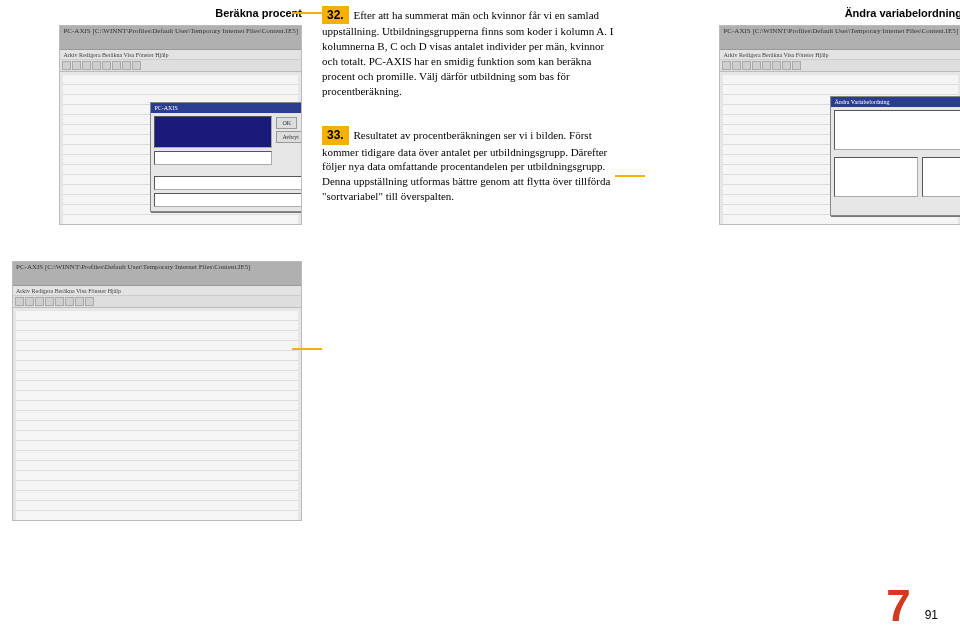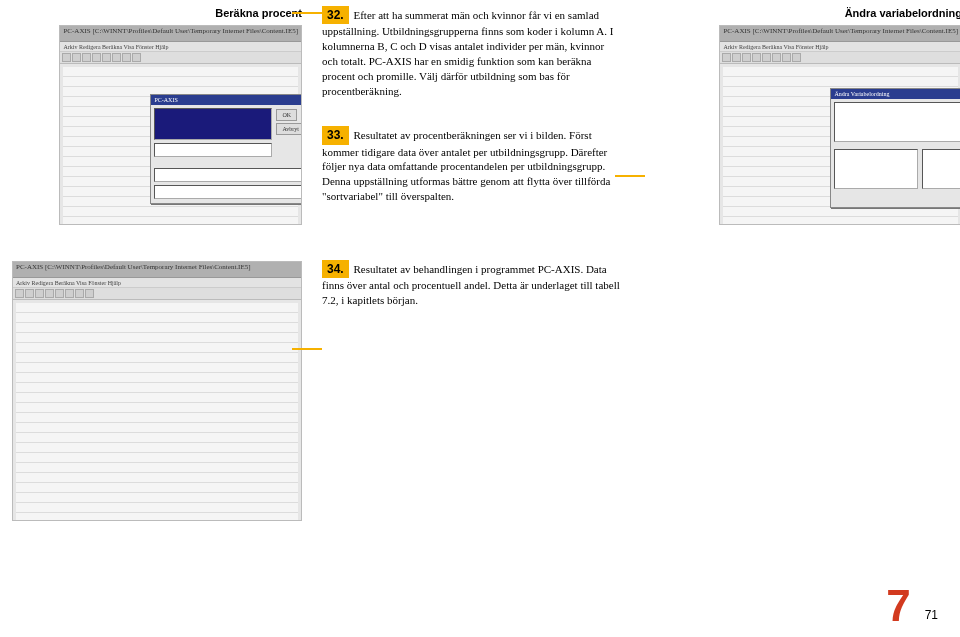--- a/index.html
+++ b/index.html
@@ -31,21 +31,21 @@
     background: #d9d9d9;
     margin-bottom: 10px;
     position: relative;
     overflow: hidden;
   }
   .screenshot.tall { height: 200px; }
   .screenshot.mid  { height: 200px; }
   .screenshot.wide { height: 260px; width: 290px; }
   .titlebar {
     background: #b0b0b0;
-    height: 16px;
+    height: 24px;
     border-bottom: 1px solid #999;
     font-size: 7px;
     color: #333;
     padding: 1px 3px;
     white-space: nowrap;
     overflow: hidden;
   }
   .menubar {
     background: #e3e3e3;
     height: 10px;
@@ -235,26 +235,20 @@
       </p>
     </div>
 
     <div class="step-para" style="margin-top:18px;">
       <p>
         <span class="stepnum">33.</span>
         <span>Resultatet av procentberäkningen ser vi i bilden. Först kommer tidigare data över antalet per utbildningsgrupp. Därefter följer nya data omfattande procentandelen per utbildningsgrupp. Denna uppställning utformas bättre genom att flytta över tillförda "sortvariabel" till överspalten.</span>
       </p>
     </div>
 
-    <div class="step-para" style="margin-top:46px;">
-      <p>
-        <span class="stepnum">34.</span>
-        <span>Resultatet av behandlingen i programmet PC-AXIS. Data finns över antal och procentuell andel. Detta är underlaget till tabell 7.2, i kapitlets början.</span>
-      </p>
-    </div>
   </div>
 
   <div class="col">
     <div class="heading">Ändra variabelordning</div>
 
     <div class="screenshot mid">
       <div class="titlebar">PC-AXIS  [C:\WINNT\Profiles\Default User\Temporary Internet Files\Content.IE5]</div>
       <div class="menubar">Arkiv   Redigera   Beräkna   Visa   Fönster   Hjälp</div>
       <div class="toolbar">
         <span></span>
@@ -287,14 +281,14 @@
           </div>
         </div>
       </div>
     </div>
   </div>
 
 </div>
 
 <div class="footer">
   <span class="big7">7</span>
-  <span class="pagenum">71</span>
+  <span class="pagenum">91</span>
 </div>
 
 </body></html>

